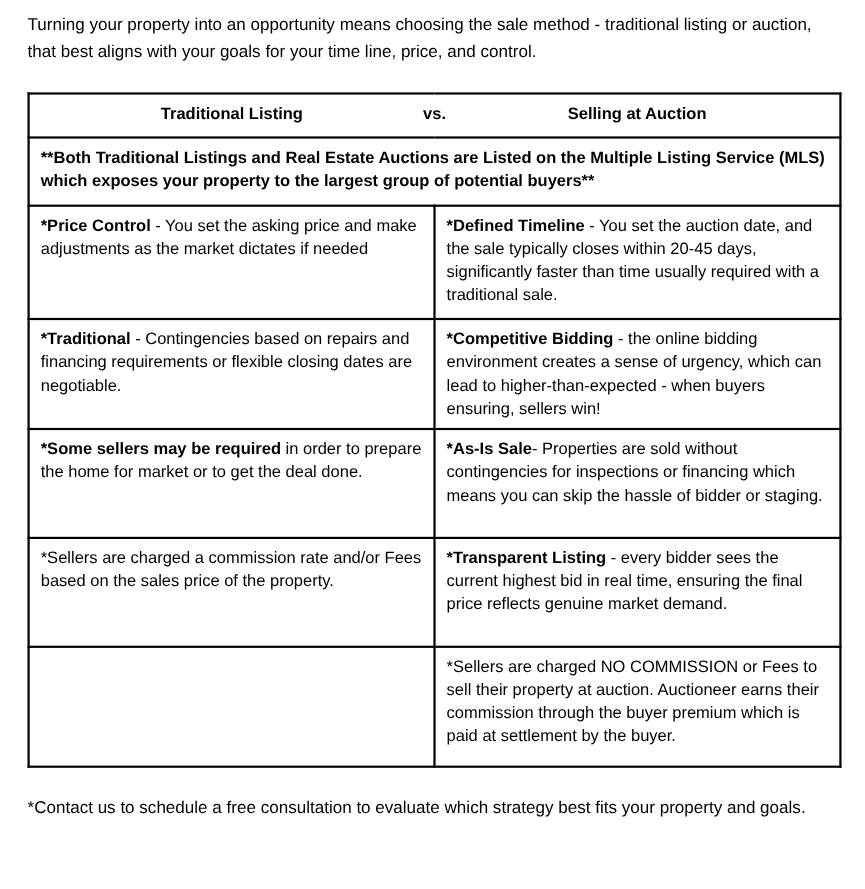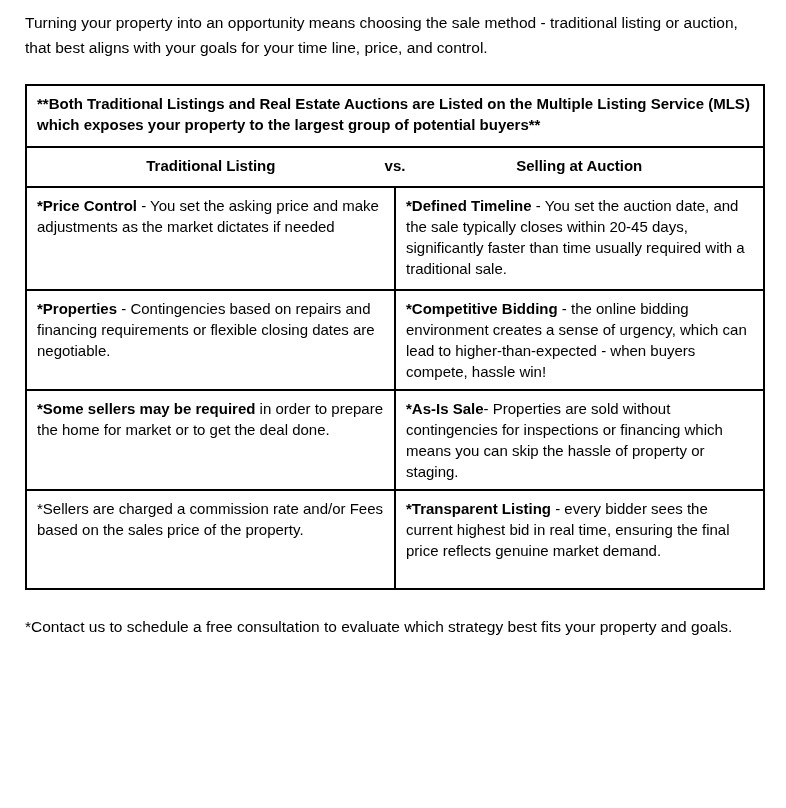--- a/index.html
+++ b/index.html
@@ -80,68 +80,76 @@
 </head>
 <body>
 
 <div class="page">
 
   <p class="intro">Turning your property into an opportunity means choosing the sale method - traditional listing or auction, that best aligns with your goals for your time line, price, and control.</p>
 
   <table class="compare">
     <tbody>
       <tr>
-        <td class="banner-cell" colspan="2">**Both Traditional Listings and Real Estate Auctions are Listed on the Multiple Listing Service (MLS) which exposes your property to the largest group of potential buyers**</td>
-      </tr>
-
-      <tr>
         <td class="header-cell" colspan="2">
           <div class="header-flex">
             <span class="half">Traditional Listing</span>
             <span class="mid">vs.</span>
             <span class="half">Selling at Auction</span>
           </div>
         </td>
+      </tr>
+
+      <tr>
+        <td class="banner-cell" colspan="2">**Both Traditional Listings and Real Estate Auctions are Listed on the Multiple Listing Service (MLS) which exposes your property to the largest group of potential buyers**</td>
       </tr>
 
       <tr class="r1">
         <td>
           <span class="b">*Price Control</span><span> - You set the asking price and make adjustments as the market dictates if needed</span>
         </td>
         <td>
           <span class="b">*Defined Timeline</span><span> - You set the auction date, and the sale typically closes within 20-45 days, significantly faster than time usually required with a traditional sale.</span>
         </td>
       </tr>
 
       <tr class="r2">
         <td>
-          <span class="b">*Properties</span><span> - Contingencies based on repairs and financing requirements or flexible closing dates are negotiable.</span>
+          <span class="b">*Traditional</span><span> - Contingencies based on repairs and financing requirements or flexible closing dates are negotiable.</span>
         </td>
         <td>
-          <span class="b">*Competitive Bidding</span><span> - the online bidding environment creates a sense of urgency, which can lead to higher-than-expected - when buyers compete, hassle win!</span>
+          <span class="b">*Competitive Bidding</span><span> - the online bidding environment creates a sense of urgency, which can lead to higher-than-expected - when buyers ensuring, sellers win!</span>
         </td>
       </tr>
 
       <tr class="r3">
         <td>
           <span class="b">*Some sellers may be required</span><span> in order to prepare the home for market or to get the deal done.</span>
         </td>
         <td>
-          <span class="b">*As-Is Sale</span><span>- Properties are sold without contingencies for inspections or financing which means you can skip the hassle of property or staging.</span>
+          <span class="b">*As-Is Sale</span><span>- Properties are sold without contingencies for inspections or financing which means you can skip the hassle of bidder or staging.</span>
         </td>
       </tr>
 
       <tr class="r4">
         <td>
           <span class="b"></span><span>*Sellers are charged a commission rate and/or Fees based on the sales price of the property.</span>
         </td>
         <td>
           <span class="b">*Transparent Listing</span><span> - every bidder sees the current highest bid in real time, ensuring the final price reflects genuine market demand.</span>
         </td>
       </tr>
 
 
+      <tr class="r6">
+        <td>
+          <span></span>
+        </td>
+        <td>
+          <span>*Sellers are charged NO COMMISSION or Fees to sell their property at auction. Auctioneer earns their commission through the buyer premium which is paid at settlement by the buyer.</span>
+        </td>
+      </tr>
     </tbody>
   </table>
 
   <p class="footer">*Contact us to schedule a free consultation to evaluate which strategy best fits your property and goals.</p>
 
 </div>
 
 </body></html>

